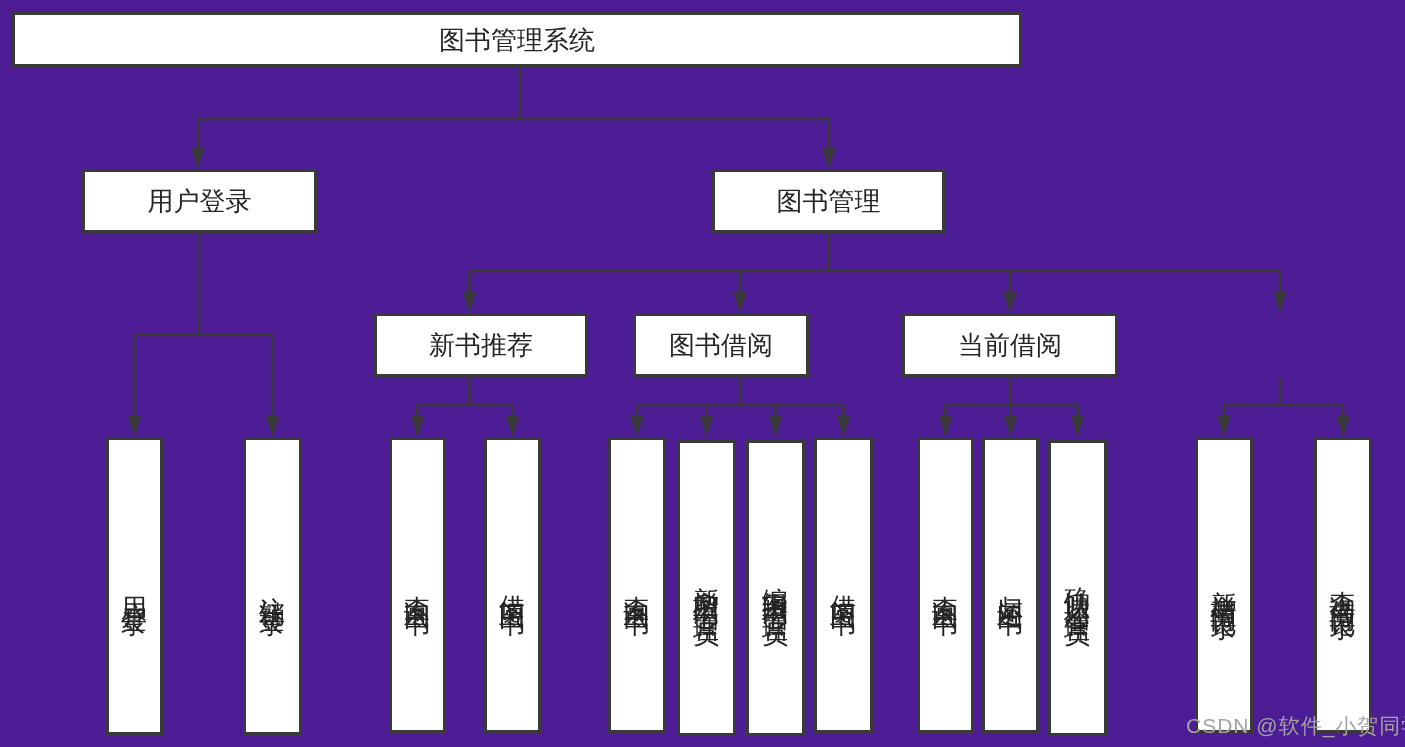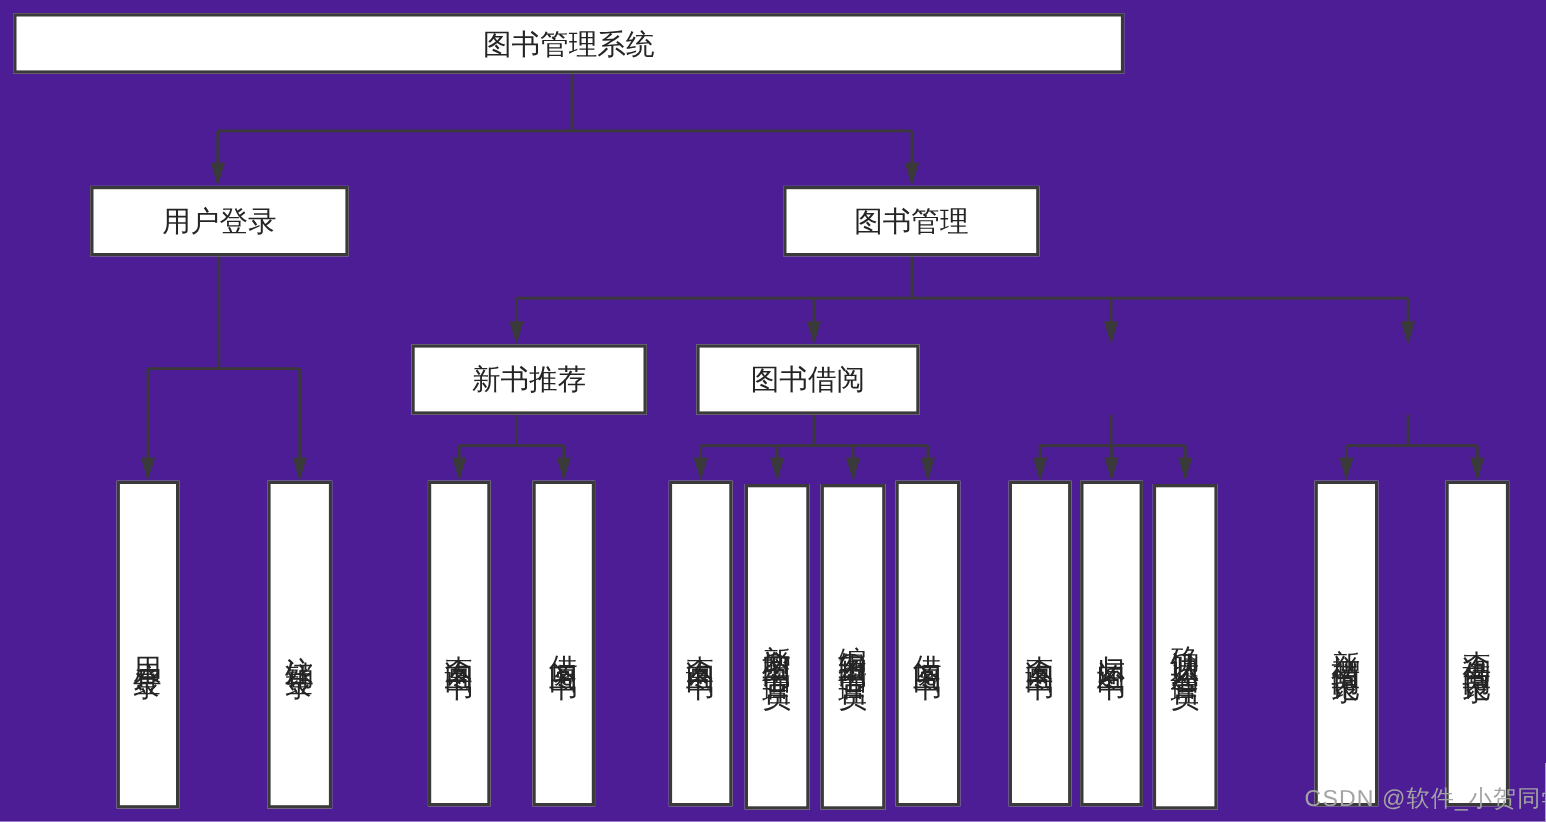--- a/index.html
+++ b/index.html
@@ -92,21 +92,22 @@
       <polygon points="1336.5,416 1349.5,416 1343,437"></polygon>
     </g>
   </svg>
 
   <div class="node" style="left:12px;top:12px;width:1010px;height:55px">图书管理系统</div>
 
   <div class="node" style="left:82px;top:169px;width:235px;height:64px">用户登录</div>
   <div class="node" style="left:712px;top:169px;width:233px;height:64px">图书管理</div>
 
   <div class="node" style="left:374px;top:313px;width:214px;height:64px">新书推荐</div>
-  <div class="node" style="left:633px;top:313px;width:203px;height:64px">图书借阅</div>
+  <div class="node" style="left:633px;top:313px;width:176px;height:64px">图书借阅</div>
+  <div class="node" style="left:902px;top:313px;width:216px;height:64px">当前借阅</div>
 
   <div class="node leaf" style="left:106px;top:437px;width:57px;height:298px">用户登录</div>
   <div class="node leaf" style="left:243px;top:437px;width:59px;height:298px">注销登录</div>
 
   <div class="node leaf" style="left:389px;top:437px;width:57px;height:296px">查询图书</div>
   <div class="node leaf" style="left:484px;top:437px;width:57px;height:296px">借阅图书</div>
 
   <div class="node leaf" style="left:608px;top:437px;width:58px;height:296px">查询图书</div>
   <div class="node leaf" style="left:677px;top:440px;width:59px;height:296px">新增图书（管理员）</div>
   <div class="node leaf" style="left:746px;top:440px;width:59px;height:296px">编辑图书（管理员）</div>

